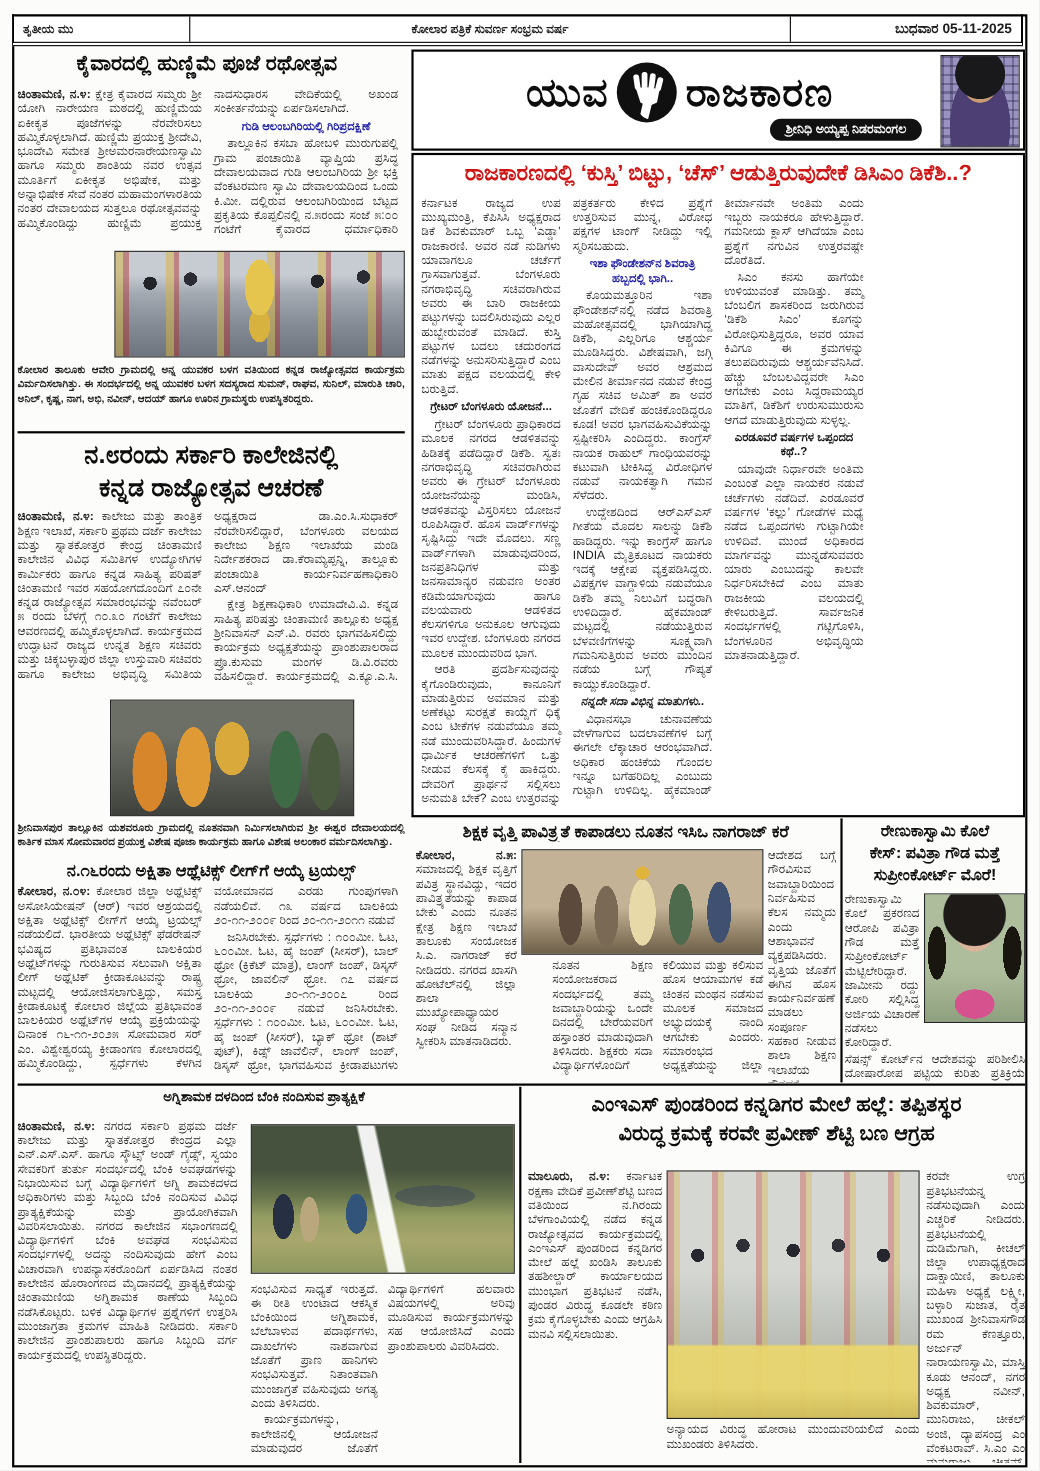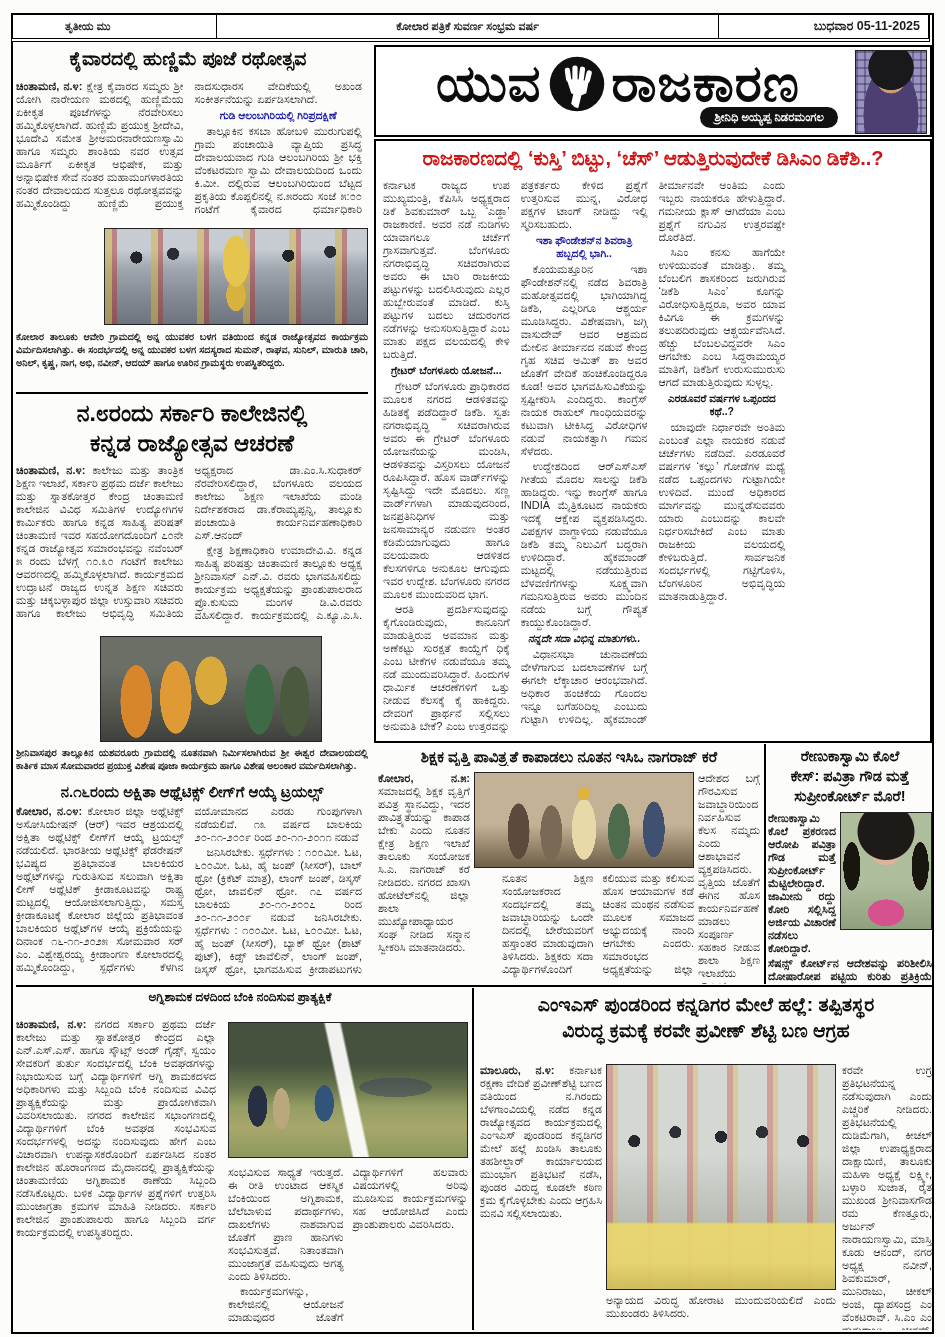--- a/index.html
+++ b/index.html
@@ -4,27 +4,27 @@
 <style>
   html,body{margin:0;padding:0;background:#e8e6e0;}
   .page{position:relative;width:945px;height:1337px;background:#fcfcfa;margin:0 auto;
         font-family:"Liberation Sans","DejaVu Sans",sans-serif;color:#1c1c1c;overflow:hidden;}
   .abs{position:absolute;}
   .frame{left:11px;top:13px;width:919px;height:1317px;border:2px solid #000;}
   
   .hdr{left:11px;top:13px;width:919px;height:29px;border:2px solid #000;border-bottom:4px double #000;
        display:flex;align-items:stretch;box-sizing:border-box;background:#fff;}
   .hdr .cell{display:flex;align-items:center;font-size:11px;font-weight:bold;padding:0 8px;box-sizing:border-box;}
-  .hdr .c1{width:160px;border-right:1.5px solid #000;margin-left:44px;}
+  .hdr .c1{width:160px;border-right:1.5px solid #000;}
   .hdr .c2{flex:1;justify-content:center;}
   .hdr .c3{width:210px;border-left:1.5px solid #000;justify-content:flex-end;font-size:12.5px;}
   
   .mast{left:374px;top:45px;width:558px;height:92px;border:2px solid #000;box-sizing:border-box;background:#fff;}
   .mast-title{position:absolute;left:8px;top:4px;width:468px;height:66px;display:flex;align-items:center;justify-content:center;
-              font-weight:900;font-size:51px;letter-spacing:1px;color:#0c0c0c;white-space:nowrap;}
+              font-weight:900;font-size:36px;letter-spacing:1px;color:#0c0c0c;white-space:nowrap;}
   .fist{width:58px;height:58px;margin:0 6px;flex:0 0 auto;}
   .badge{position:absolute;right:92px;bottom:7px;background:#111;color:#fff;font-size:11.5px;font-weight:bold;
          padding:4px 14px;border-radius:14px;white-space:nowrap;text-align:center;}
   .colportrait{position:absolute;right:3px;top:3px;width:70px;height:82px;border:1px solid #222;
     background:
       radial-gradient(circle at 50% 20%, #19191c 0 30%, transparent 31%),
       radial-gradient(circle at 50% 34%, #c99c76 0 22%, transparent 23%),
       radial-gradient(ellipse at 50% 78%, #4d3f73 0 55%, transparent 56%),
       repeating-linear-gradient(0deg, rgba(30,30,60,.35) 0 2px, transparent 2px 8px),
       repeating-linear-gradient(90deg, rgba(30,30,60,.35) 0 2px, transparent 2px 8px),
@@ -197,21 +197,21 @@
   </div>
   <div class="abs" style="left:698px;top:772px;width:62px;height:212px;overflow:hidden;">
     <p class="body noind">ಆದೇಶದ ಬಗ್ಗೆ ಗೌರವಿಸುವ ಜವಾಬ್ದಾರಿಯಿಂದ ನಿರ್ವಹಿಸುವ ಕೆಲಸ ನಮ್ಮದು ಎಂದು ಆಶಾಭಾವನೆ ವ್ಯಕ್ತಪಡಿಸಿದರು. ವೃತ್ತಿಯ ಜೊತೆಗೆ ಈಗಿನ ಹೊಸ ಕಾರ್ಯನಿರ್ವಹಣೆ ಮಾಡಲು ಸಂಪೂರ್ಣ ಸಹಕಾರ ನೀಡುವ ಶಾಲಾ ಶಿಕ್ಷಣ ಇಲಾಖೆಯ ಗೌರವಕ್ಕೆ ಬೇಕೆಂದು ತಿಳಿಸಿದರು.</p>
   </div>
 
   <div class="abs h-center" style="left:768px;top:746px;width:164px;font-size:14.5px;line-height:20px;">
     <div>ರೇಣುಕಾಸ್ವಾಮಿ ಕೊಲೆ</div>
     <div>ಕೇಸ್: ಪವಿತ್ರಾ ಗೌಡ ಮತ್ತೆ</div>
     <div>ಸುಪ್ರೀಂಕೋರ್ಟ್ ಮೊರೆ!</div>
   </div>
-  <div class="abs" style="left:768px;top:812px;width:164px;height:172px;overflow:hidden;font-weight:bold;">
+  <div class="abs" style="left:768px;top:812px;width:164px;height:172px;overflow:hidden;">
     <div class="photo ph-pavithra" style="float:right;width:92px;height:118px;margin:0 0 3px 4px;"></div>
     <p class="body noind">ರೇಣುಕಾಸ್ವಾಮಿ ಕೊಲೆ ಪ್ರಕರಣದ ಆರೋಪಿ ಪವಿತ್ರಾ ಗೌಡ ಮತ್ತೆ ಸುಪ್ರೀಂಕೋರ್ಟ್ ಮೆಟ್ಟಿಲೇರಿದ್ದಾರೆ. ಜಾಮೀನು ರದ್ದು ಕೋರಿ ಸಲ್ಲಿಸಿದ್ದ ಅರ್ಜಿಯ ವಿಚಾರಣೆ ನಡೆಸಲು ಕೋರಿದ್ದಾರೆ.</p>
     <p class="body noind">ಸೆಷನ್ಸ್ ಕೋರ್ಟ್‌ನ ಆದೇಶವನ್ನು ಪರಿಶೀಲಿಸಿ ದೋಷಾರೋಪ ಪಟ್ಟಿಯ ಕುರಿತು ಪ್ರತಿಕ್ರಿಯೆ ನೀಡಬೇಕೆಂದು ಮನವಿ ಮಾಡಿದ್ದಾರೆ. ಮತ್ತೊಮ್ಮೆ ವಿಚಾರಣೆಗೆ ಅರ್ಜಿ ಸಲ್ಲಿಸಿರುವ ಹಿನ್ನೆಲೆಯಲ್ಲಿ ಪ್ರಕರಣ ಮತ್ತೆ ಮುನ್ನೆಲೆಗೆ ಬಂದಿದ್ದು, ಗಮನ ಸೆಳೆದಿದೆ. ಆಸಕ್ತ ವಲಯದಲ್ಲಿ ಭಾರೀ ಚರ್ಚೆಗೆ ಗ್ರಾಸವಾಗಿದೆ.</p>
   </div>
 
   <div class="abs hrule" style="left:16px;top:985px;width:916px;"></div>
   <div class="abs vrule" style="left:472px;top:988px;height:342px;"></div>
 
   <div class="abs h-center" style="left:20px;top:990px;width:440px;font-size:12px;white-space:nowrap;">ಅಗ್ನಿಶಾಮಕ ದಳದಿಂದ ಬೆಂಕಿ ನಂದಿಸುವ ಪ್ರಾತ್ಯಕ್ಷಿಕೆ</div>
   <div class="abs" style="left:16px;top:1018px;width:200px;height:310px;overflow:hidden;">

